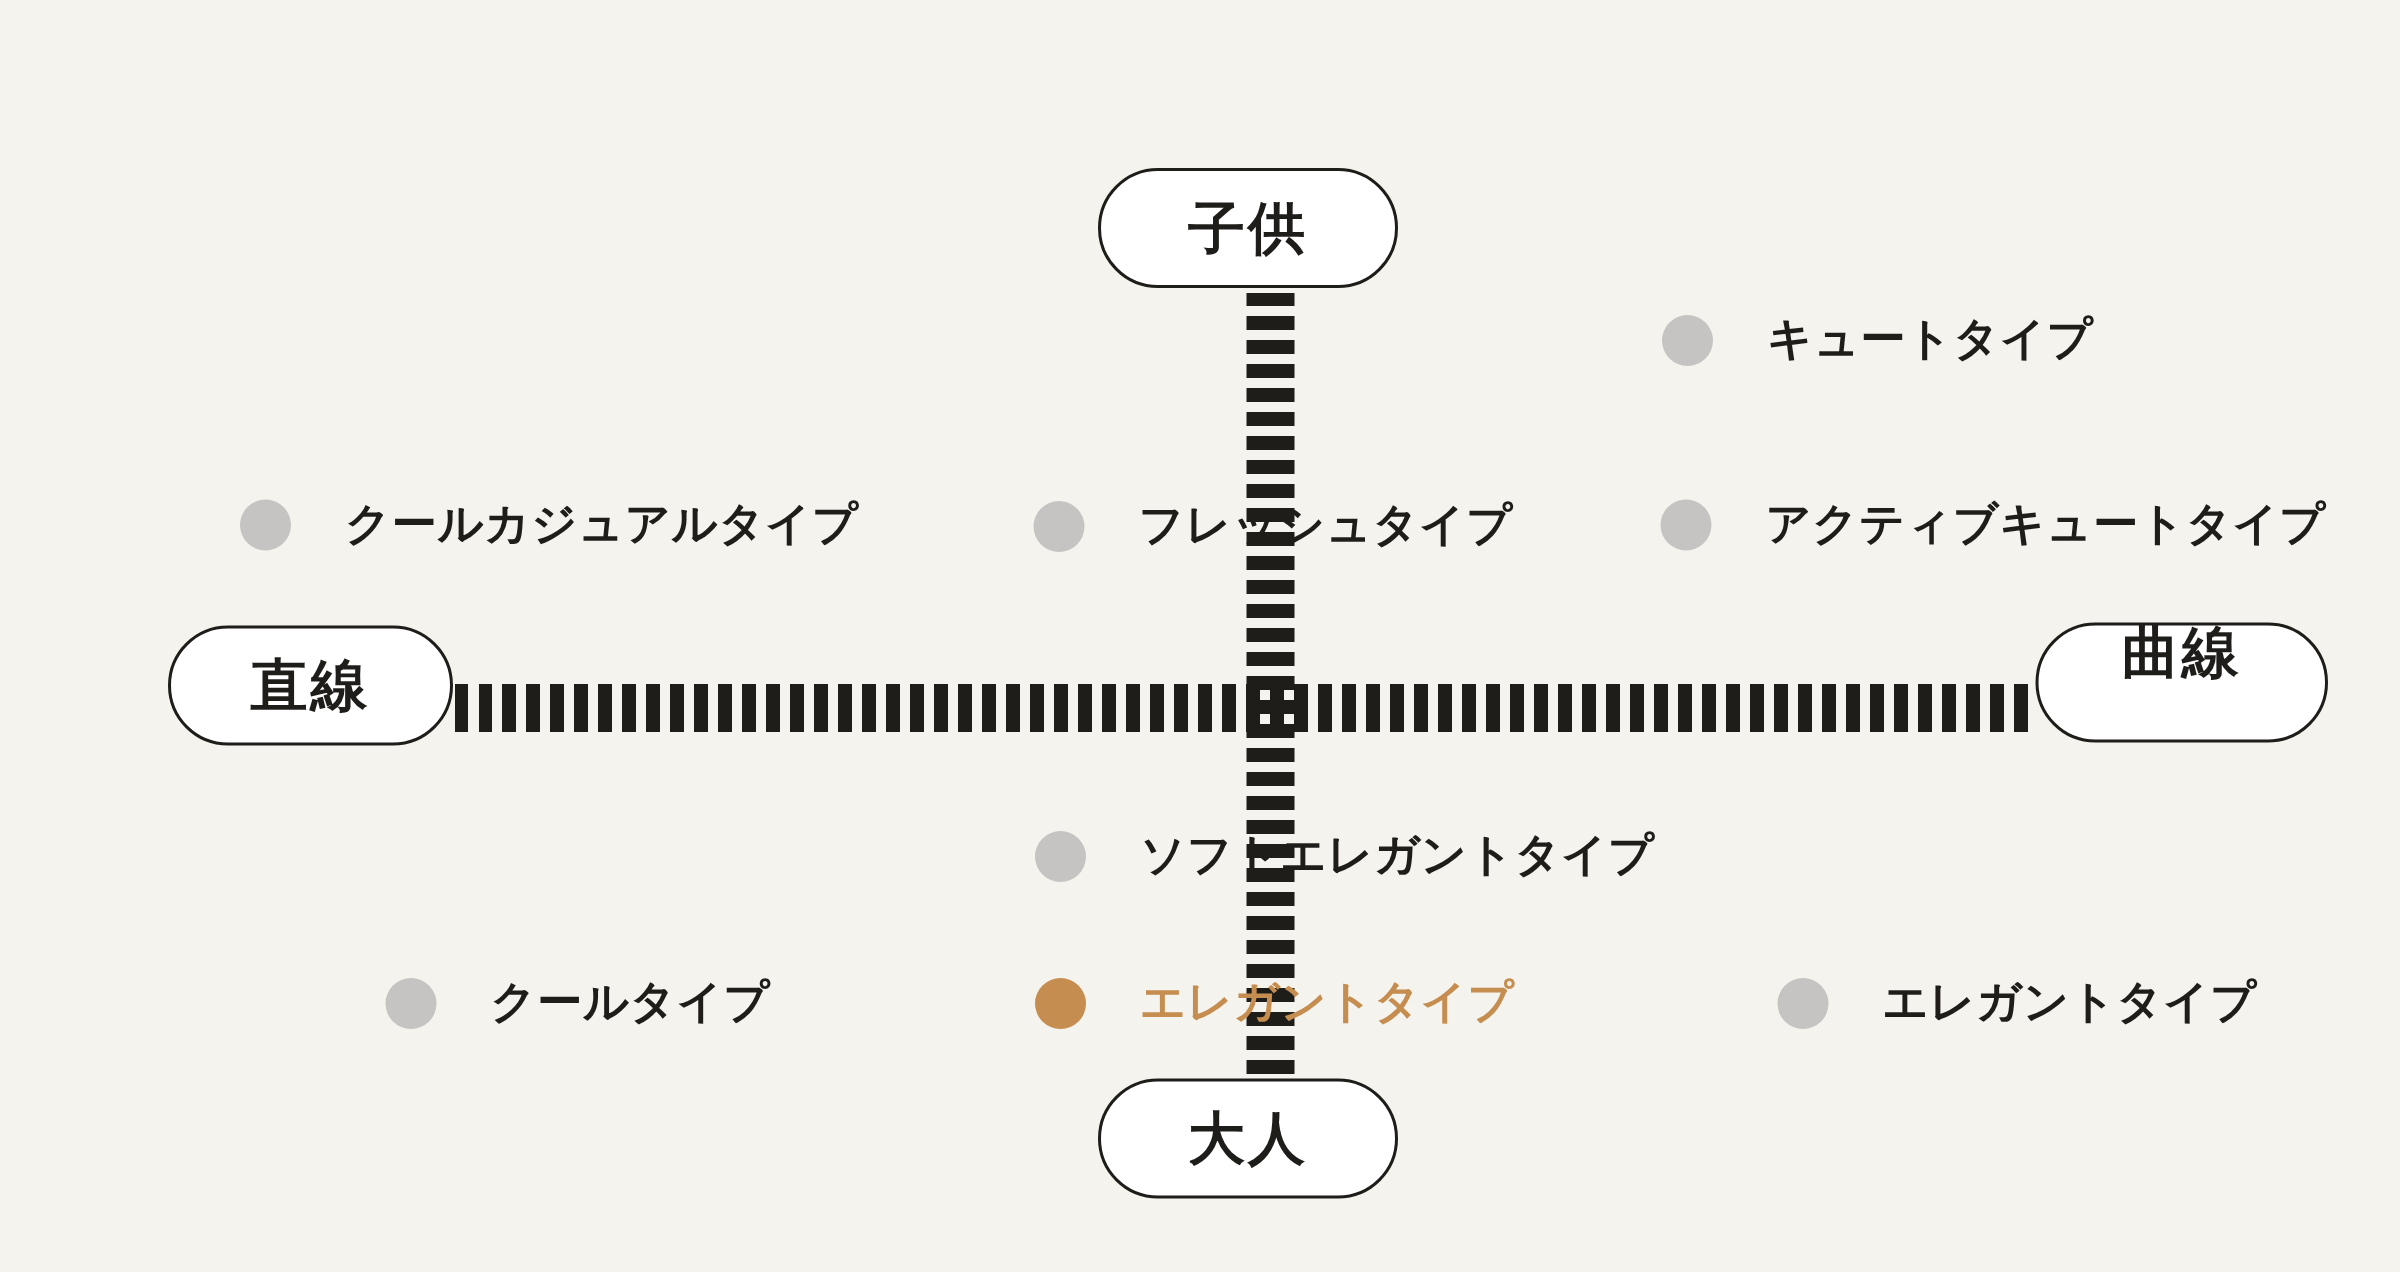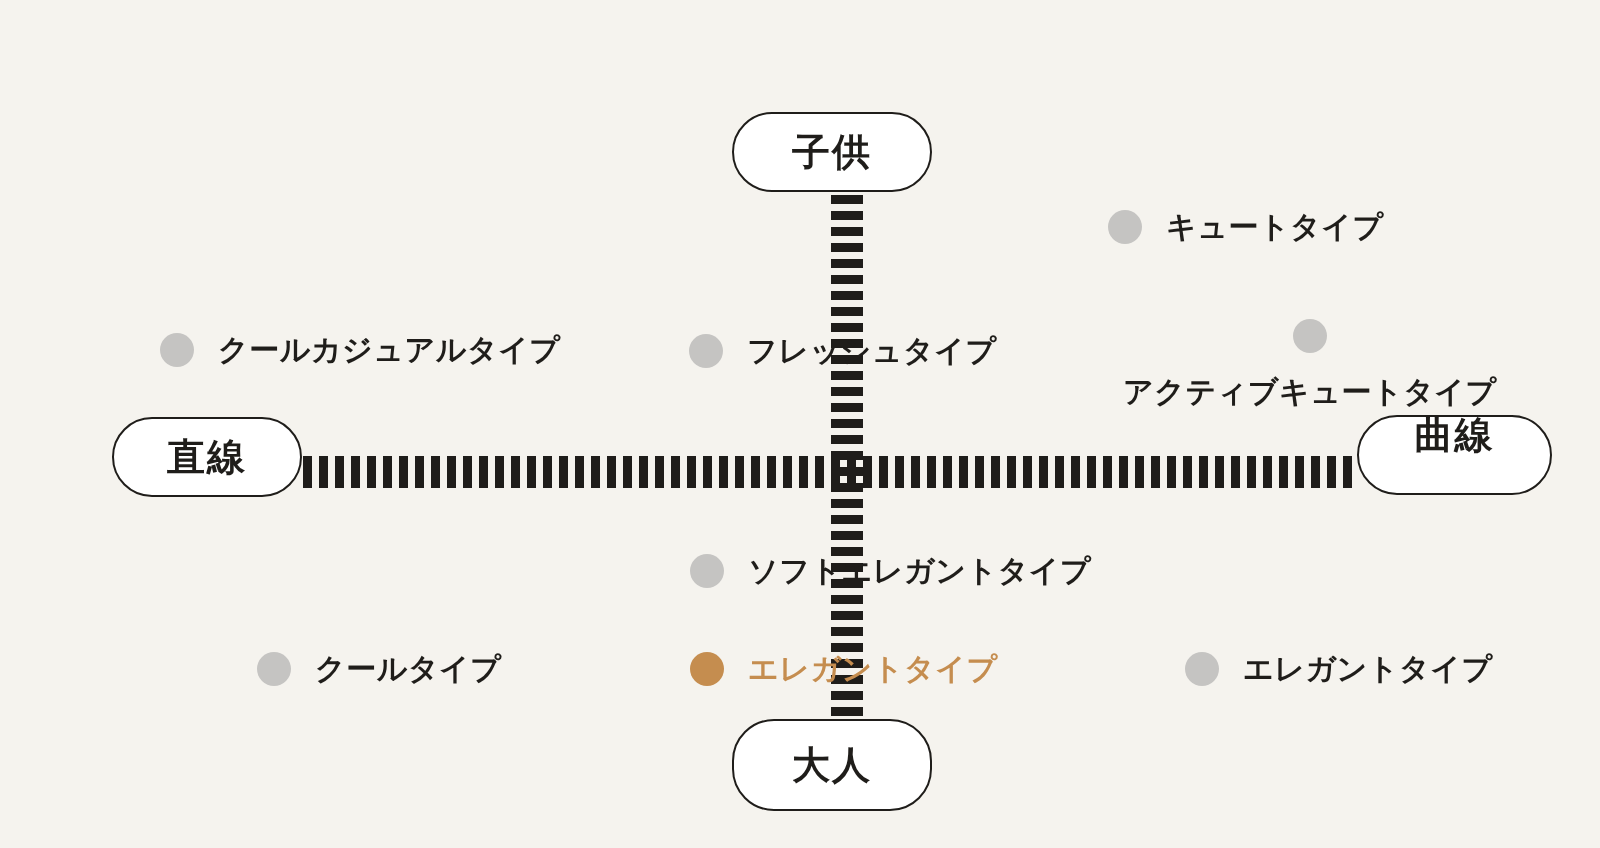--- a/index.html
+++ b/index.html
@@ -35,46 +35,46 @@
   .pill{
     position:absolute;z-index:3;
     display:flex;align-items:center;justify-content:center;
     background:var(--color-pill_fill);
     border:2.5px solid var(--color-ink);
     border-radius:42px;
     font-size:38px;font-weight:700;color:var(--color-ink);
     letter-spacing:2px;
   }
   .pill-top   {left:700px;top:80px;  width:200px;height:80px;}
-  .pill-bottom{left:700px;top:687px; width:200px;height:92px;}
+  .pill-bottom{left:700px;top:687px; width:200px;height:80px;}
   .pill-left  {left:80px; top:385px; width:190px;height:80px;}
   .pill-right {left:1325px;top:383px;width:195px;height:80px;align-items:flex-end;}
   
   .item{
     position:absolute;z-index:2;
-    display:flex;align-items:center;gap:8px;
+    display:flex;align-items:center;gap:20px;
     white-space:nowrap;
   }
   .item .dot{
     width:34px;height:34px;border-radius:50%;
     background:var(--color-dot);
     flex:0 0 auto;
   }
   .item .label{
     font-size:30px;font-weight:700;color:var(--color-ink);
     letter-spacing:0.5px;
     line-height:1;
   }
   .item.active .dot{background:var(--color-accent);}
   .item.active .label{color:var(--color-accent);}
   
   .item-0{left:1060px;top:148px;}  
   .item-1{left:112px; top:271px;}  
   .item-2{left:641px; top:272px;}  
-  .item-3{left:1059px;top:271px;flex-direction:column;}  
+  .item-3{left:1059px;top:271px;}  
   .item-4{left:642px; top:492px;}  
   .item-5{left:209px; top:590px;}  
   .item-6{left:642px; top:590px;}  
   .item-7{left:1137px;top:590px;}  
 </style>
 </head>
 <body>
 
 <div class="canvas">
 

